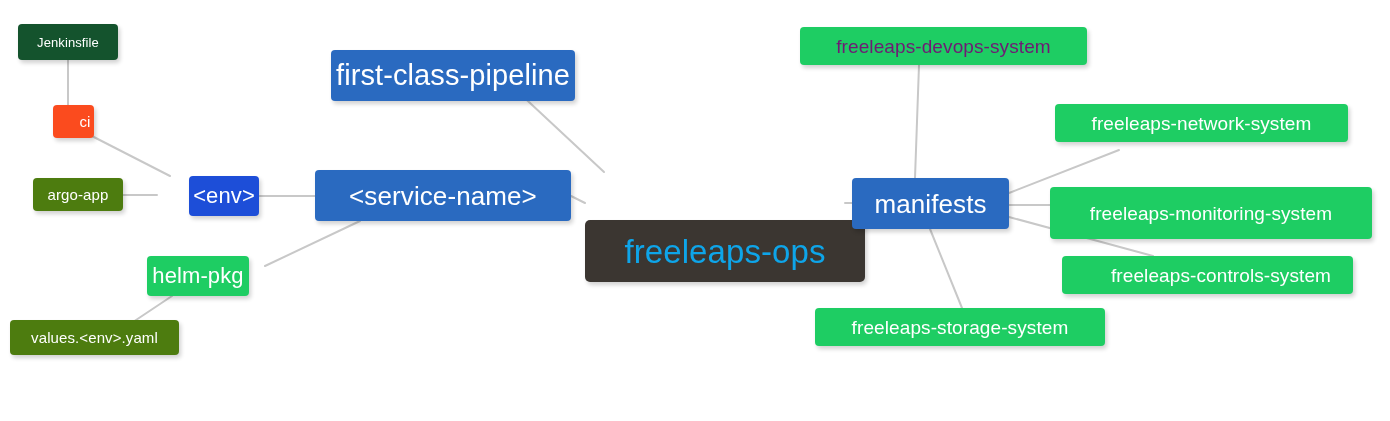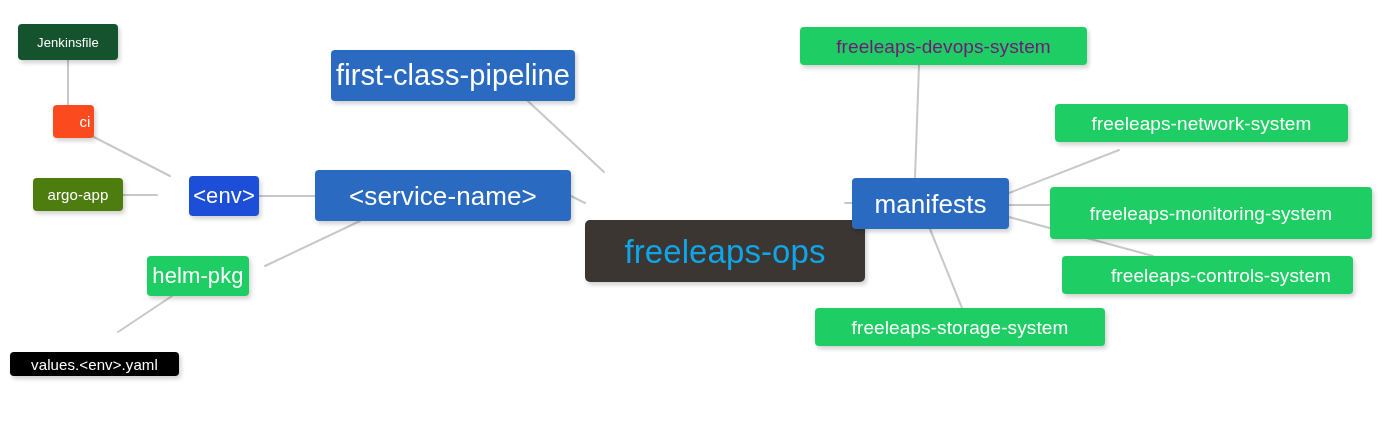--- a/index.html
+++ b/index.html
@@ -77,21 +77,21 @@
       </div>
       <div class="node sz-xs" style="left: 33px; top: 178px; width: 90px; height: 33px; background: #4d7c0f; color: rgb(255, 255, 255);">
         <span>argo-app</span>
       </div>
       <div class="node sz-md" style="left: 157px; top: 176px; width: 70px; height: 40px; background: #1d4ed8; color: rgb(255, 255, 255); margin-left: 32px;">
         <span>&lt;env&gt;</span>
       </div>
       <div class="node sz-md" style="left: 147px; top: 256px; width: 102px; height: 40px; background: rgb(30, 205, 99); color: rgb(255, 255, 255);">
         <span>helm-pkg</span>
       </div>
-      <div class="node sz-xs" style="left: 10px; top: 352px; width: 169px; height: 24px; background: #000000; color: rgb(255, 255, 255);">
+      <div class="node sz-xs" style="left: 10px; top: 320px; width: 169px; height: 35px; background: #4d7c0f; color: rgb(255, 255, 255);">
         <span>values.&lt;env&gt;.yaml</span>
       </div>
       <div class="node sz-xl" style="left: 315px; top: 50px; width: 244px; height: 51px; background: rgb(42, 106, 192); color: rgb(255, 255, 255); margin-left: 16px;">
         <span>first-class-pipeline</span>
       </div>
       <div class="node sz-lg" style="left: 315px; top: 170px; width: 256px; height: 51px; background: rgb(42, 106, 192); color: rgb(255, 255, 255);">
         <span>&lt;service-name&gt;</span>
       </div>
       <div class="node sz-root" style="left: 585px; top: 172px; width: 280px; height: 62px; background: rgb(59, 54, 49); color: #0ea5e9; margin-top: 48px;">
         <span>freeleaps-ops</span>

